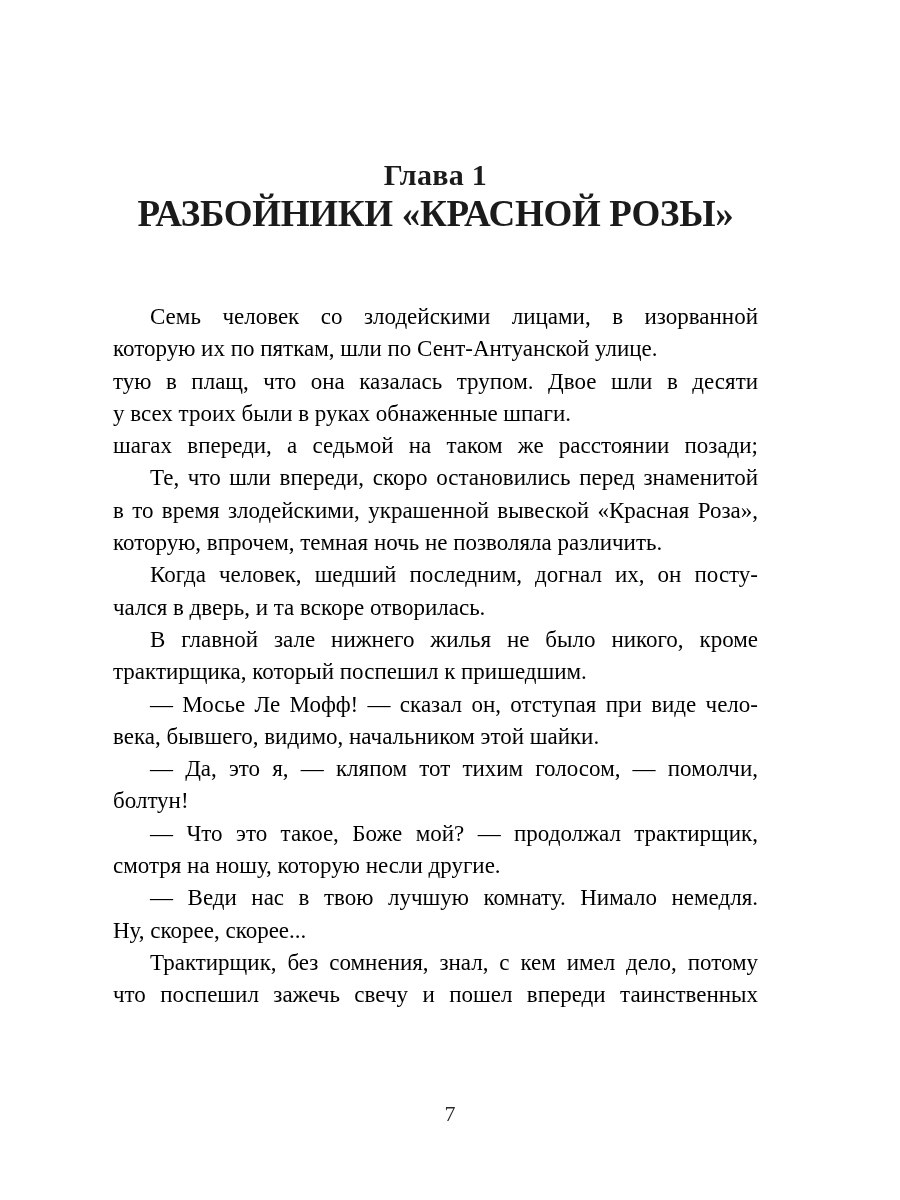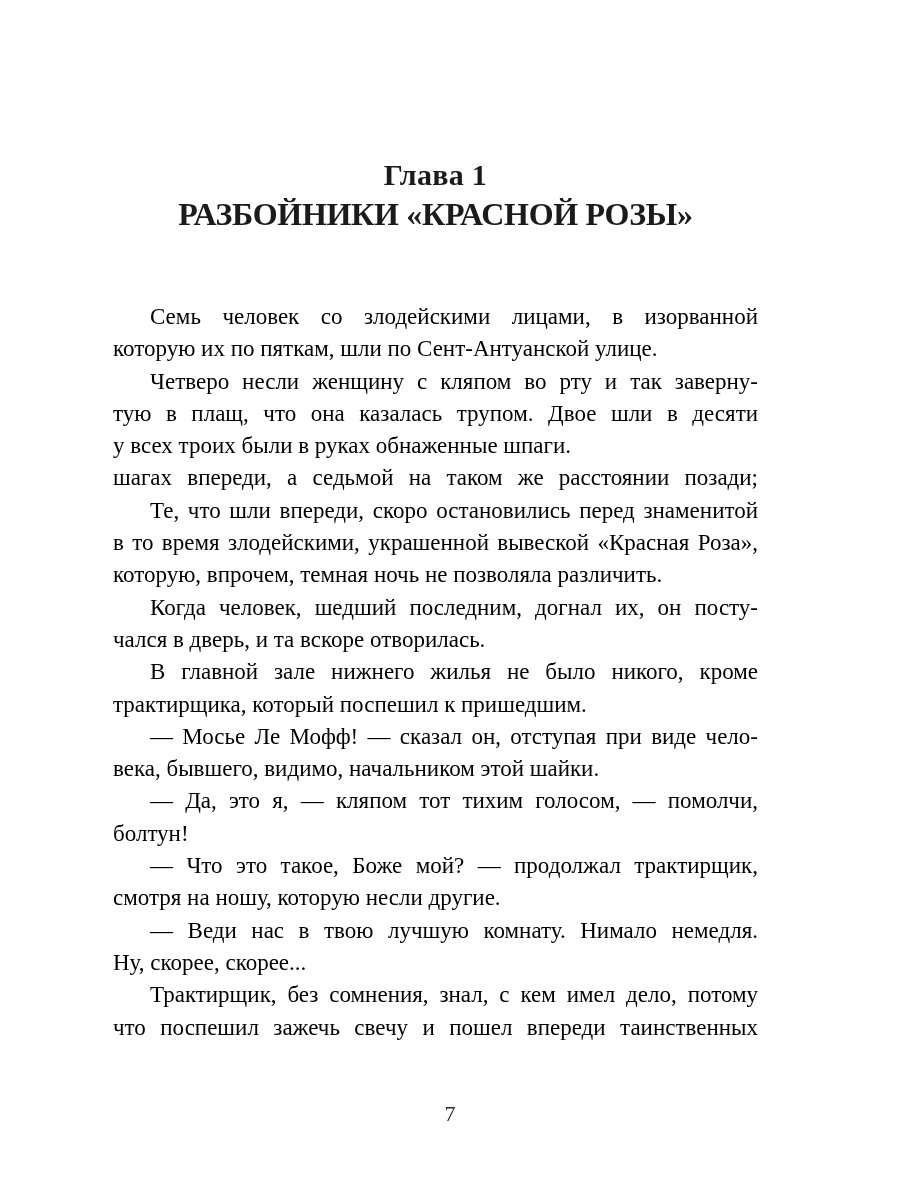--- a/index.html
+++ b/index.html
@@ -19,21 +19,21 @@
     text-align: center;
     color: #1b1b1b;
   }
   .h-chapter {
     font-size: 30px;
     font-weight: bold;
     line-height: 37px;
     letter-spacing: 0.3px;
   }
   .h-title {
-    font-size: 32px;
+    font-size: 37px;
     font-weight: bold;
     line-height: 40px;
     letter-spacing: -0.3px;
     margin-top: 1px;
     white-space: nowrap;
   }
   .text-block {
     position: absolute;
     top: 301px;
     left: 113px;
@@ -69,21 +69,20 @@
     <div class="h-chapter">Глава 1</div>
     <div class="h-title">РАЗБОЙНИКИ «КРАСНОЙ РОЗЫ»</div>
   </div>
 
   <div class="text-block">
       <div class="para">
         <div class="bline first">Семь человек со злодейскими лицами, в изорванной</div>
         <div class="bline lastline">которую их по пяткам, шли по Сент-Антуанской улице.</div>
       </div>
       <div class="para">
-        <div class="bline first">Четверо несли женщину с кляпом во рту и так заверну-</div>
         <div class="bline">тую в плащ, что она казалась трупом. Двое шли в десяти</div>
         <div class="bline lastline">у всех троих были в руках обнаженные шпаги.</div>
         <div class="bline">шагах впереди, а седьмой на таком же расстоянии позади;</div>
       </div>
       <div class="para">
         <div class="bline first">Те, что шли впереди, скоро остановились перед знаменитой</div>
         <div class="bline">в то время злодейскими, украшенной вывеской «Красная Роза»,</div>
         <div class="bline lastline">которую, впрочем, темная ночь не позволяла различить.</div>
       </div>
       <div class="para">

